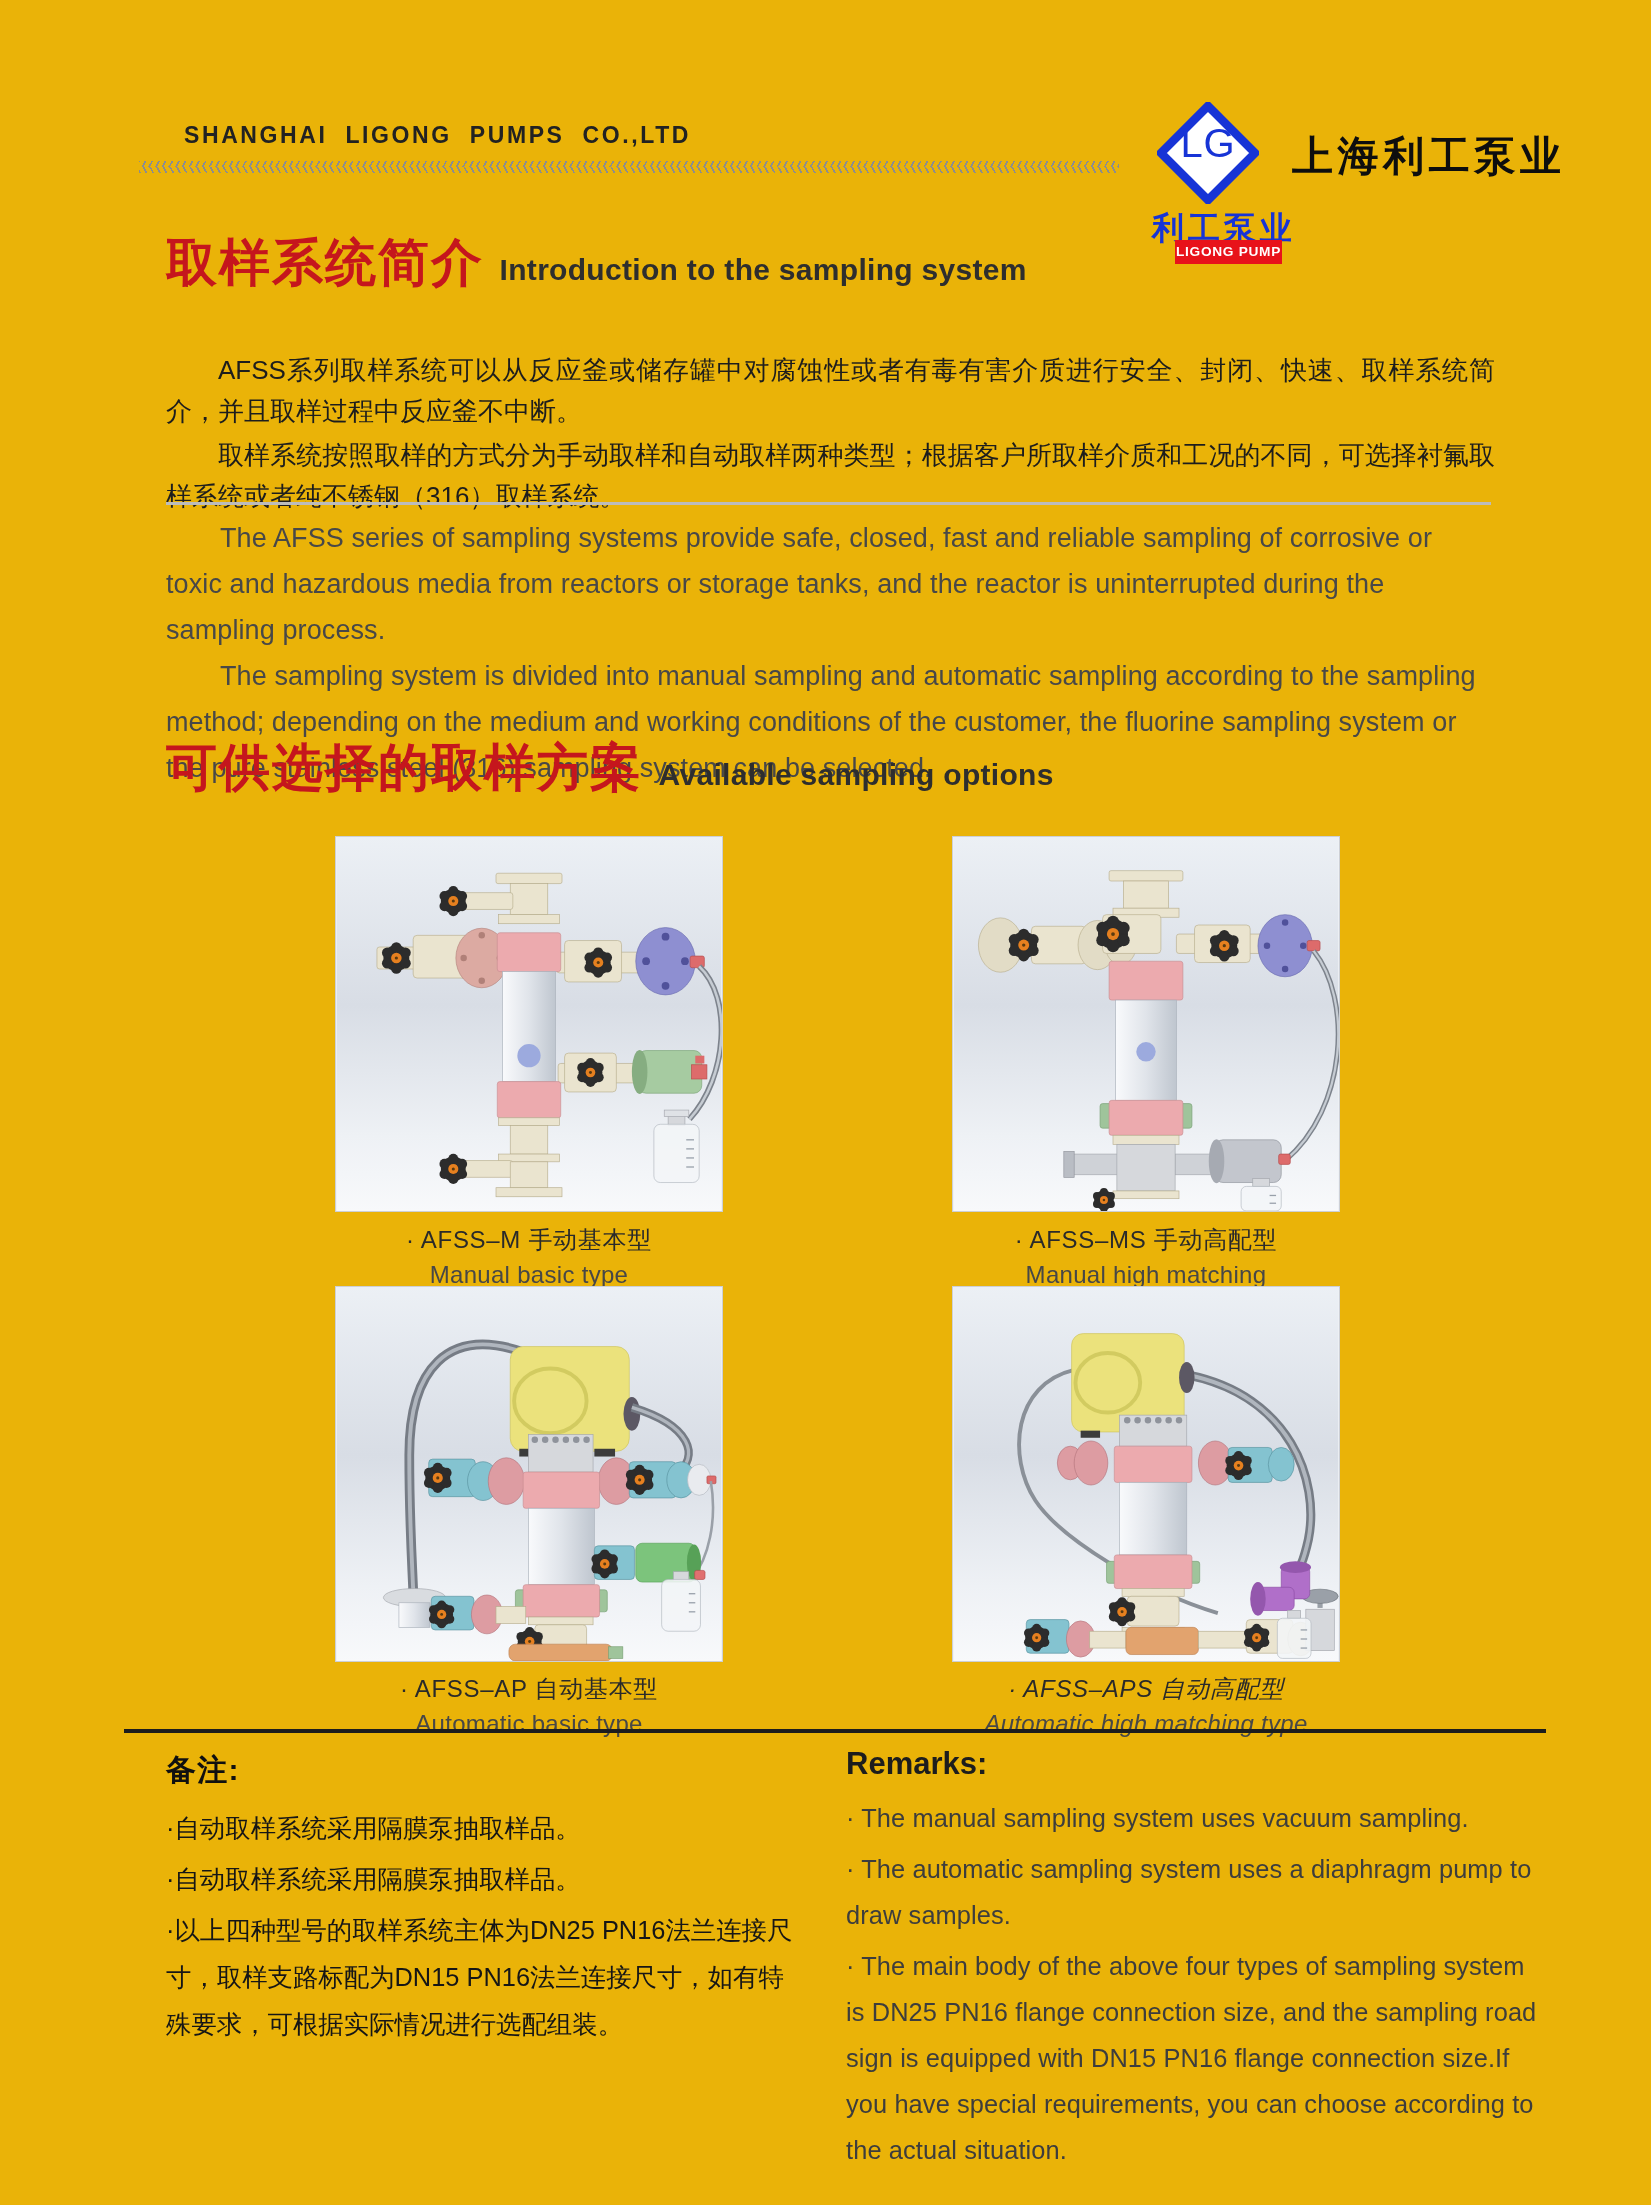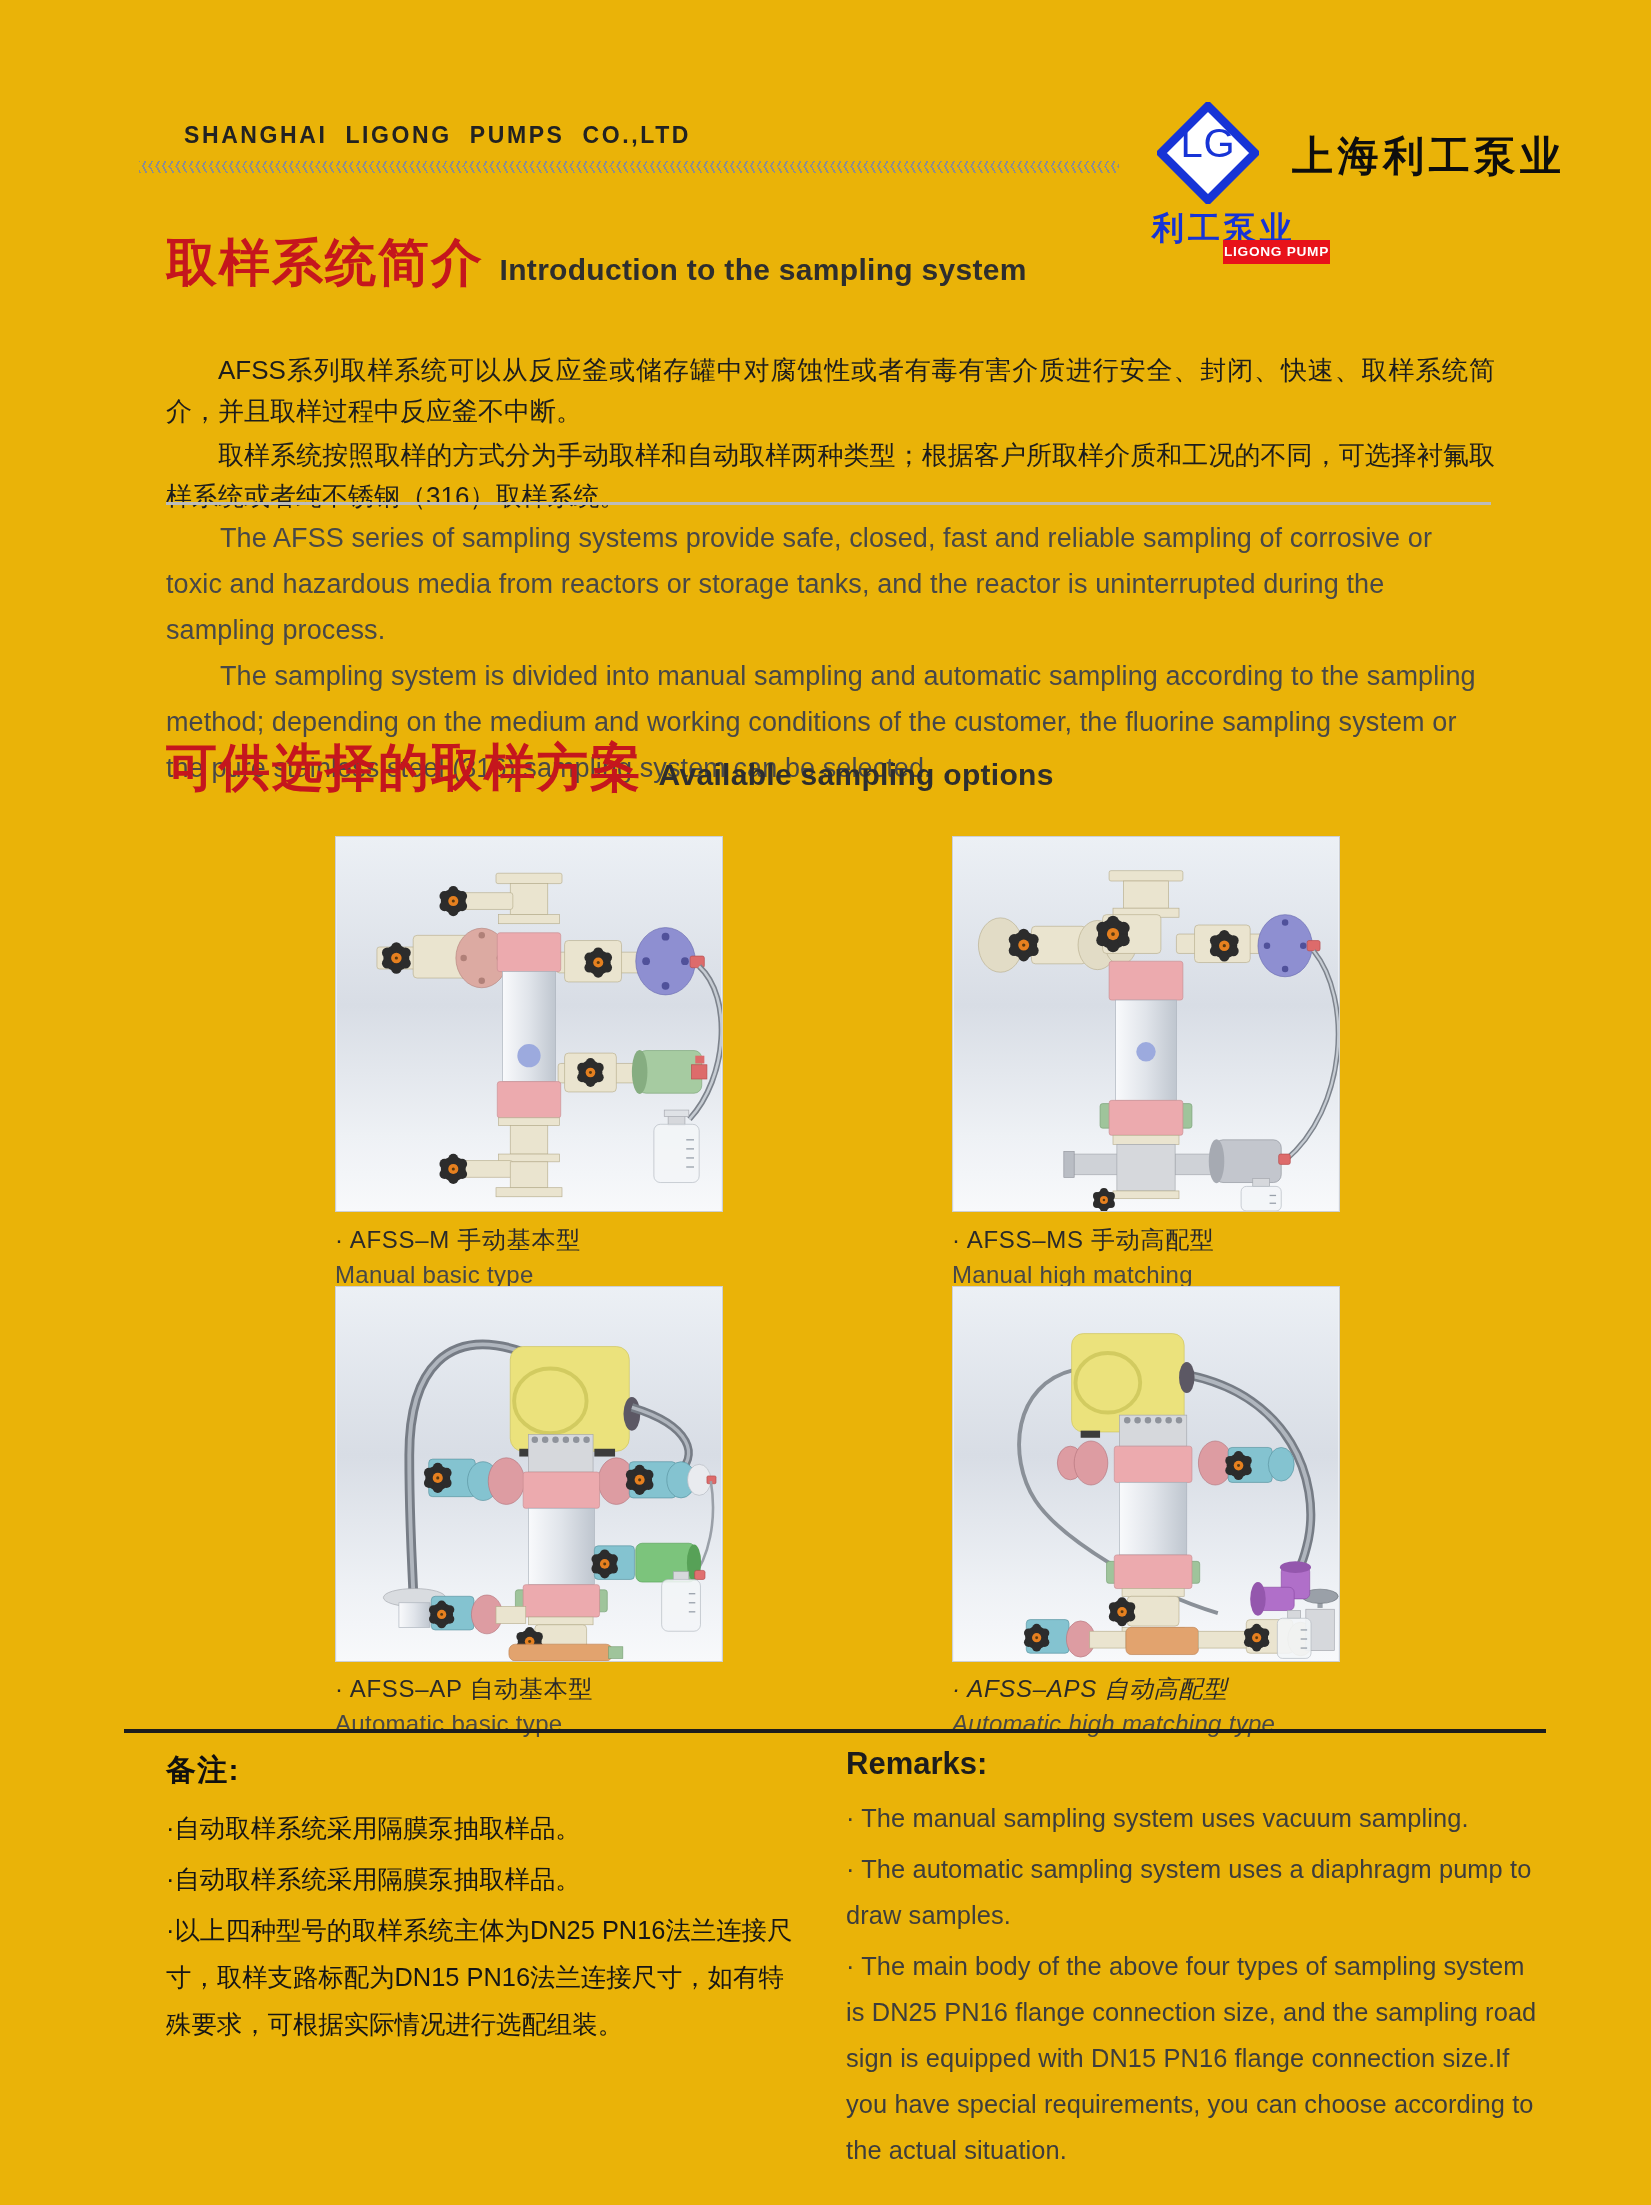--- a/index.html
+++ b/index.html
@@ -20,21 +20,21 @@
   .logo-diamond { position:absolute; left:1157px; top:102px; width:102px; height:102px; }
   .logo-monogram {
     position:absolute; left:1157px; top:121px; width:102px; text-align:center;
     font-size:40px; font-weight:400; color:#1734d6; letter-spacing:0.7px;
   }
   .logo-cn {
     position:absolute; left:1152px; top:207px; width:112px; text-align:left;
     font-size:32px; font-weight:700; color:#1734d6; letter-spacing:3.9px; white-space:nowrap;
   }
   .logo-en-box {
-    position:absolute; left:1223px; top:240px; width:107px; height:24px; background:#e8121a;
+    position:absolute; left:1175px; top:240px; width:107px; height:24px; background:#e8121a;
     color:#fff; font-size:13.7px; font-weight:700; text-align:center; line-height:24px; letter-spacing:0.7px;
   }
   .brand-cn {
     position:absolute; left:1292px; top:129px;
     font-size:41px; font-weight:700; color:#0e0e0e; letter-spacing:4.6px; white-space:nowrap;
   }
   
   .sec-title { position:absolute; left:166px; display:flex; align-items:baseline; white-space:nowrap; }
   .sec-title .cn { font-size:51px; font-weight:900; color:#c5161d; letter-spacing:2px; }
   .sec-title .en { font-size:30px; font-weight:700; color:#2e2e2e; margin-left:15.6px; letter-spacing:0.3px; }
@@ -44,21 +44,21 @@
   .cn-block { position:absolute; left:166px; top:350px; width:1329px;
     font-size:26px; line-height:41px; color:#1d1d1d; text-align:justify; }
   .cn-block p { text-indent:2em; margin-bottom:2.6px; }
   .intro-divider { position:absolute; left:166px; top:502px; width:1325px; height:2.6px; background:#bcbcbc; }
   .en-block { position:absolute; left:166px; top:515px; width:1329px;
     font-size:27px; line-height:46px; color:#484848; letter-spacing:0.1px; }
   .en-block p { text-indent:2em; }
   
   .fig { position:absolute; width:388px; }
   .fig svg { display:block; width:388px; height:376px; border:0.7px solid #cdd0d6; background:#eef1f5; }
-  .fig-cap { position:absolute; width:388px; }
+  .fig-cap { position:absolute; width:388px; text-align:center; }
   .fig-cap .cnline { font-size:24px; color:#2a2a2a; letter-spacing:0.7px; }
   .fig-cap .enline { font-size:24px; color:#474747; margin-top:5.2px; letter-spacing:0.3px; }
   
   .remarks-divider { position:absolute; left:124px; top:1729px; width:1422px; height:3.9px; background:#1d1d1d; }
   .remarks-left { position:absolute; left:166px; top:1750px; width:641px; }
   .remarks-left h3 { font-size:30px; font-weight:800; color:#101010; margin-bottom:14.3px; letter-spacing:1.3px; }
   .remarks-left p { font-size:25.4px; line-height:47px; color:#161616; margin-bottom:3.9px; }
   .remarks-right { position:absolute; left:846px; top:1746px; width:691px; }
   .remarks-right h3 { font-size:31px; font-weight:800; color:#1d1d1d; margin-bottom:13px; }
   .remarks-right p { font-size:25.4px; line-height:46px; color:#3d3d3d; margin-bottom:5.2px; letter-spacing:0.1px; }

